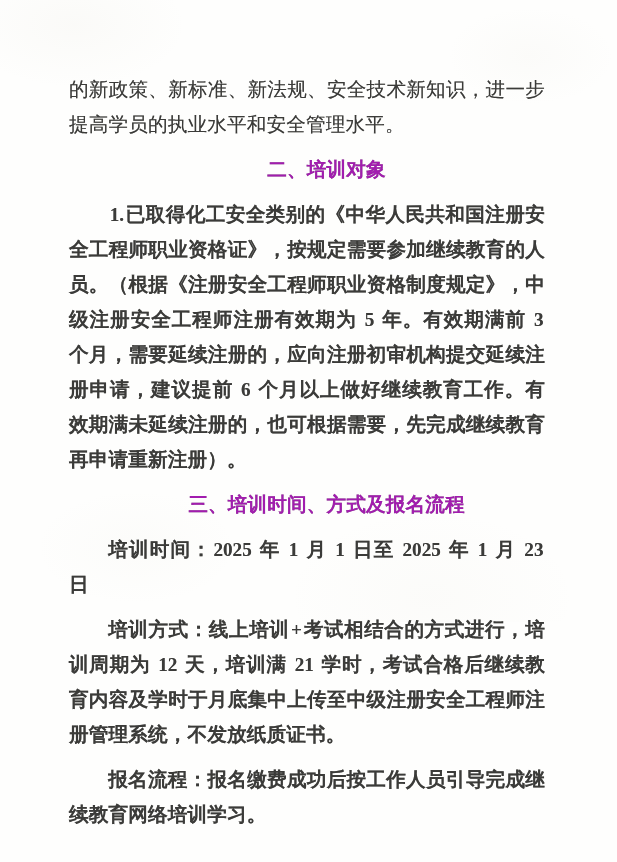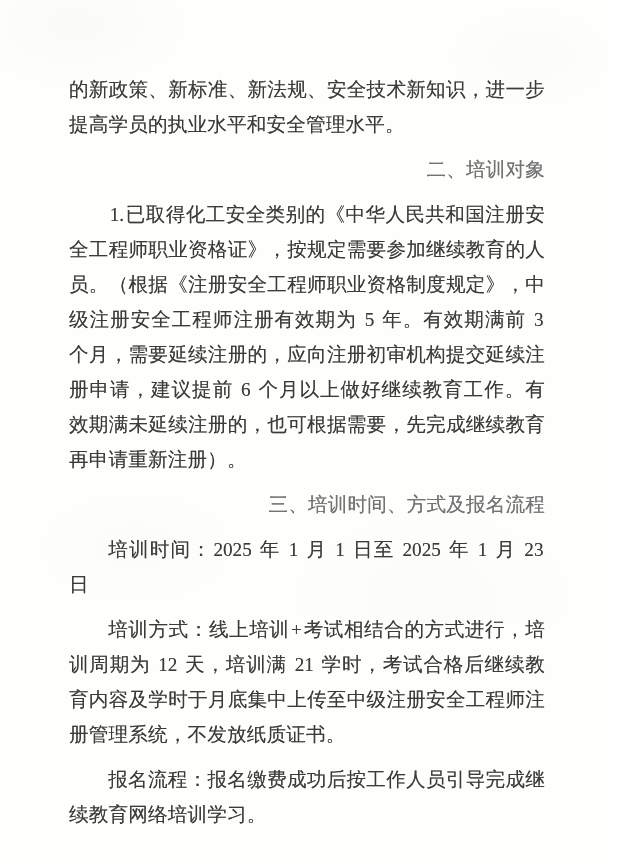--- a/index.html
+++ b/index.html
@@ -51,27 +51,27 @@
     line-height: 35px;
     letter-spacing: 0.15px;
     text-align: justify;
     text-justify: inter-ideograph;
     margin: 0;
     
     text-shadow: 0 0 0.45px rgba(59,59,57,0.55);
   }
 
   .para.cont { text-indent: 0; }
-  .para.ind  { text-indent: 2em; }
+  .para.ind  { text-indent: 2em; font-weight: bold; }
 
   .heading {
-    font-weight: normal;
+    font-weight: bold;
     text-indent: 2em;
-    text-align: right;
-    color: #737373;
+    text-align: center;
+    color: #a21caf;
   }
 
   
   .gap-sm { margin-top: 10px; }
 
   
   .num {
     font-family: "Liberation Serif", "DejaVu Serif", serif;
     font-size: 19.2px;
     padding: 0 1.5px;

